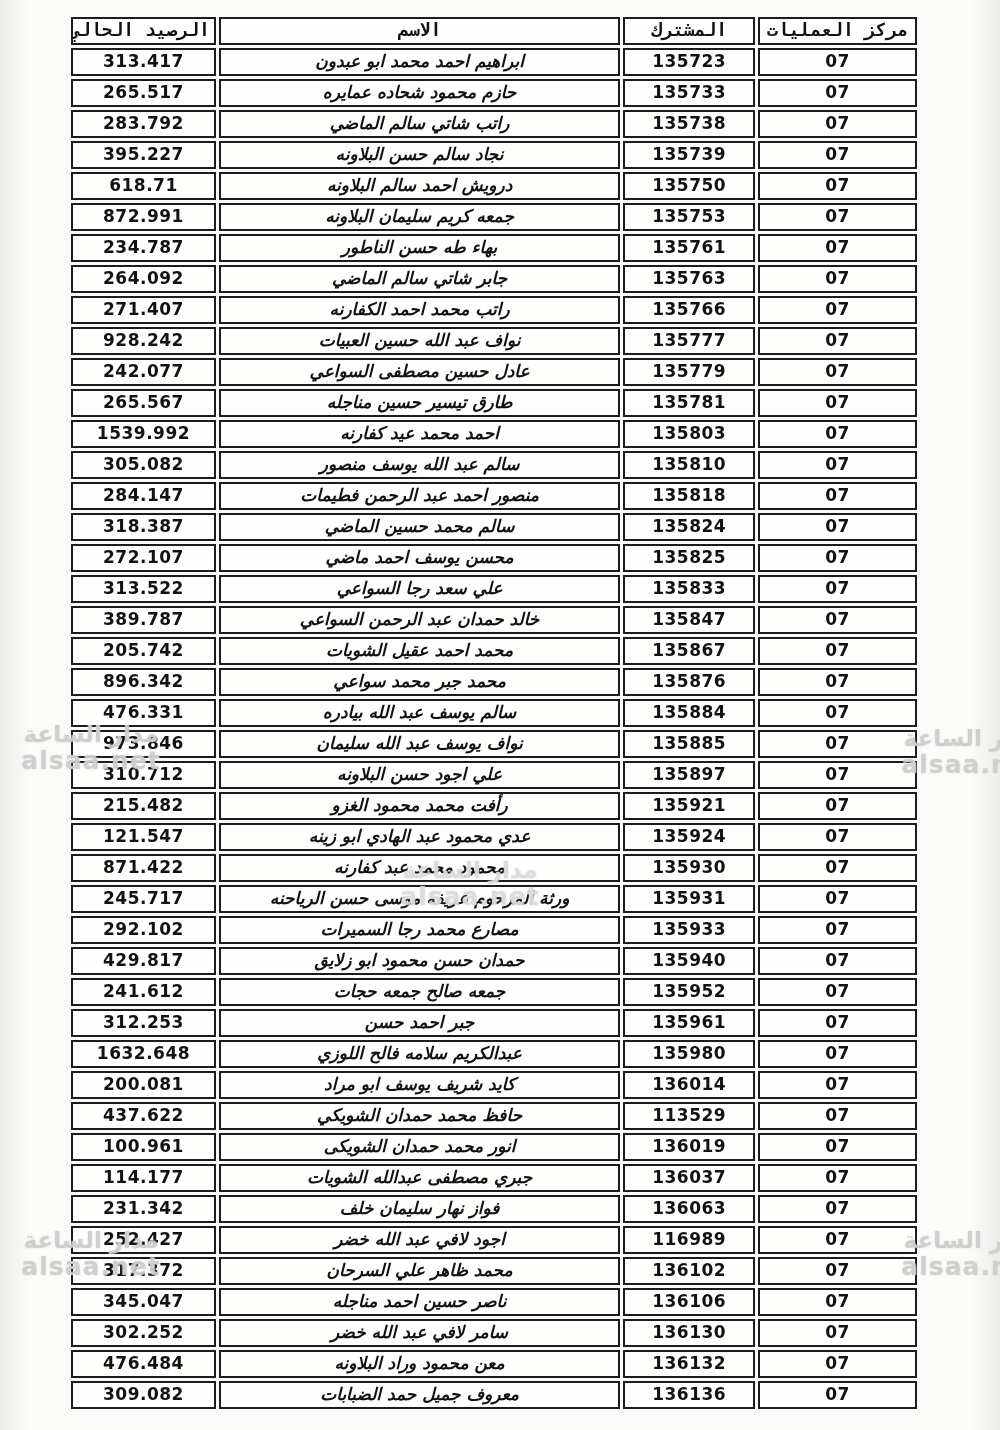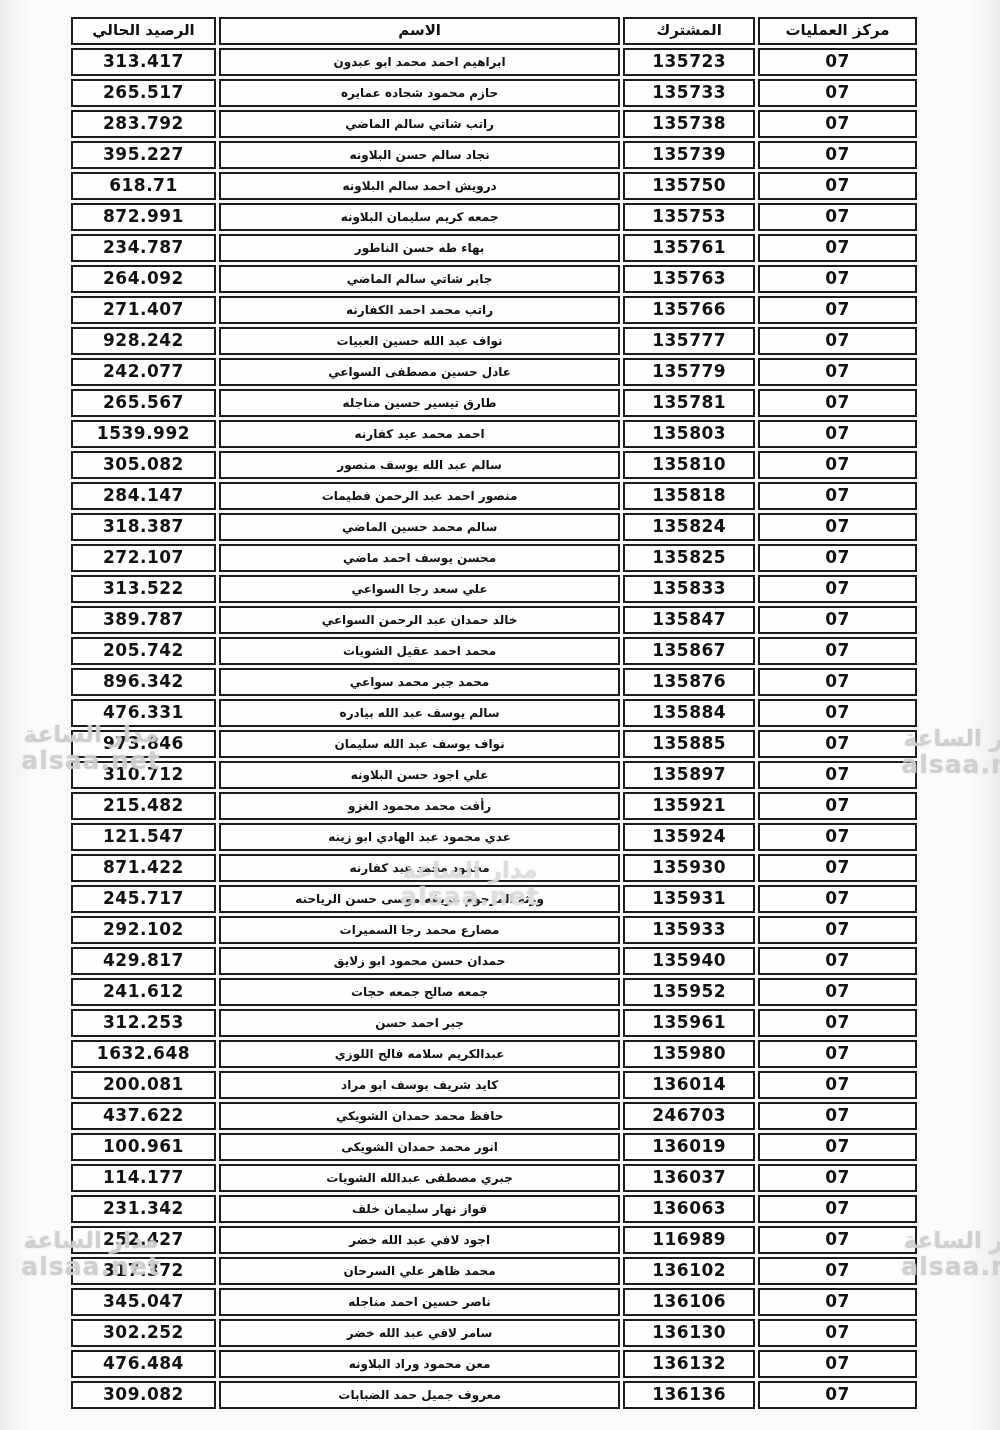--- a/index.html
+++ b/index.html
@@ -41,29 +41,31 @@
     vertical-align: middle;
     color: #121212;
     font-weight: bold;
     height: 24px;
     padding: 0 4px;
     line-height: 1.05;
     overflow: hidden;
     white-space: nowrap;
   }
   th {
-    font-size: 15px;
+    font-size: 18px;
+    font-family: Liberation Mono, monospace;
   }
   td.col-center, td.col-subscriber, td.col-balance {
     font-size: 17px;
     letter-spacing: 0.5px;
     font-family: "DejaVu Sans", sans-serif;
   }
   td.col-name {
-    font-size: 12px;
+    font-size: 17px;
+    font-style: italic;
   }
 
   .watermark {
     position: absolute;
     width: 210px;
     text-align: center;
     pointer-events: none;
     color: rgba(172, 172, 170, 0.55);
     text-shadow: 0 0 1px rgba(255,255,255,0.9), 0 0 2px rgba(150,150,150,0.35);
     font-weight: bold;
@@ -297,21 +299,21 @@
           <td class="col-balance">1632.648</td>
         </tr>
         <tr>
           <td class="col-center">07</td>
           <td class="col-subscriber">136014</td>
           <td class="col-name">كايد شريف يوسف ابو مراد</td>
           <td class="col-balance">200.081</td>
         </tr>
         <tr>
           <td class="col-center">07</td>
-          <td class="col-subscriber">246703</td>
+          <td class="col-subscriber">113529</td>
           <td class="col-name">حافظ محمد حمدان الشويكي</td>
           <td class="col-balance">437.622</td>
         </tr>
         <tr>
           <td class="col-center">07</td>
           <td class="col-subscriber">136019</td>
           <td class="col-name">انور محمد حمدان الشويكى</td>
           <td class="col-balance">100.961</td>
         </tr>
         <tr>

